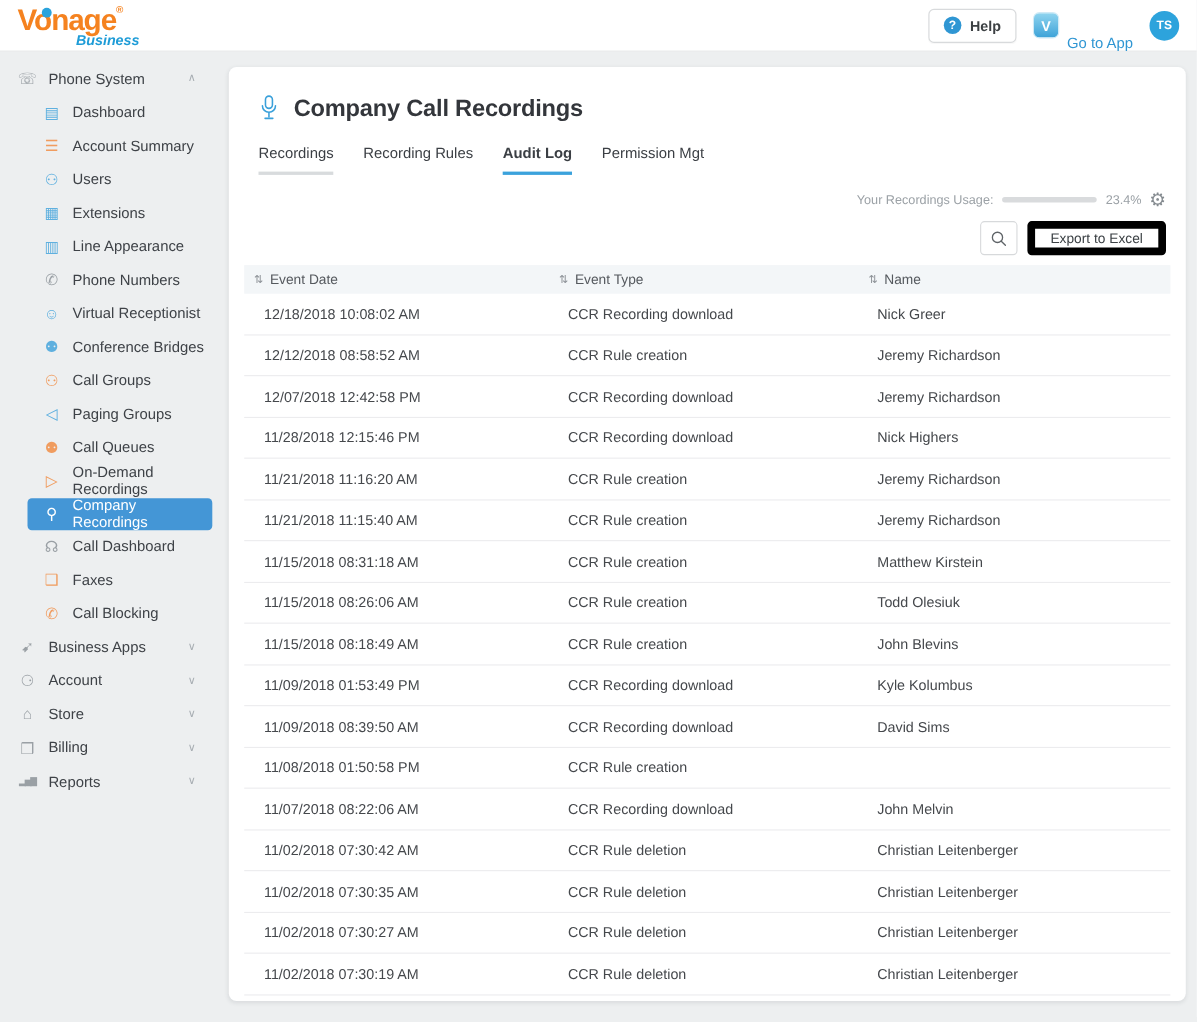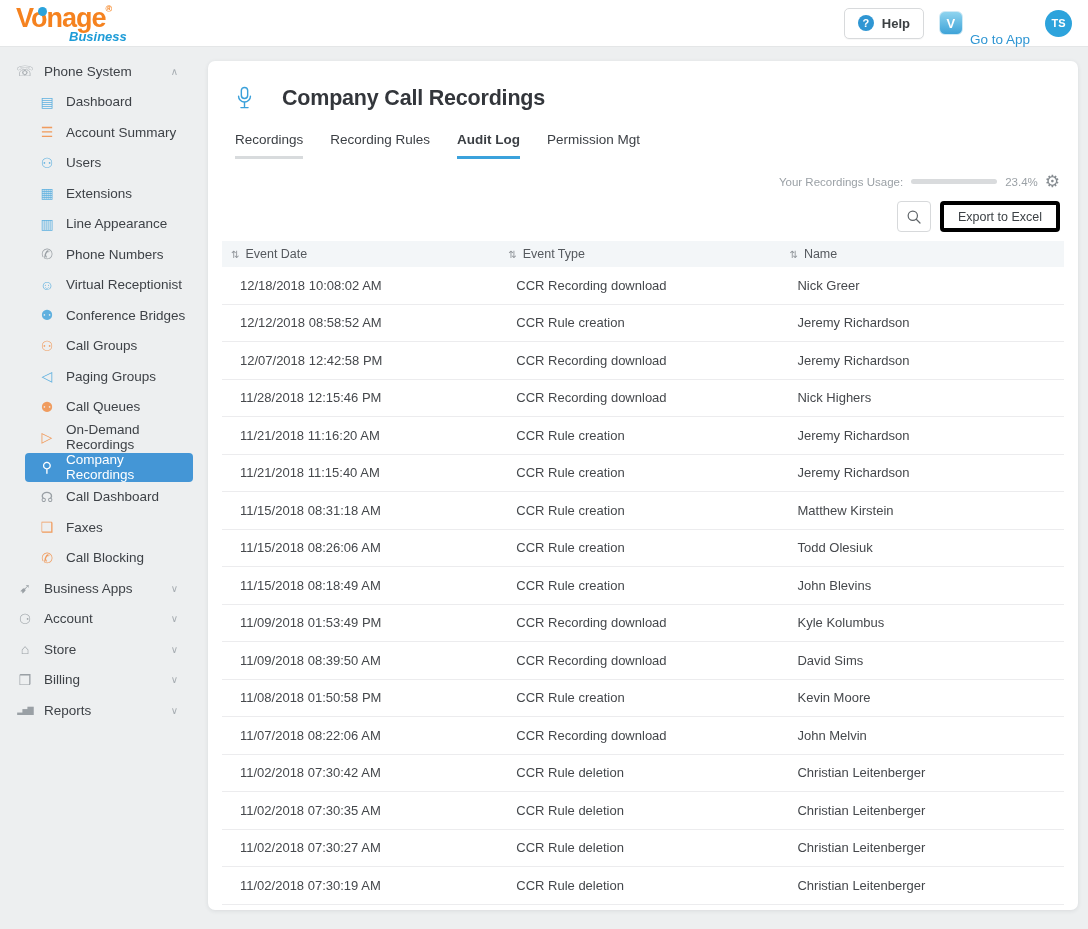--- a/index.html
+++ b/index.html
@@ -75,21 +75,21 @@
   .side-item.glyph-sm .glyph { font-size:8px; letter-spacing:-1px; }
 
   
   .card {
     position:absolute; left:208px; top:61px; width:870px; height:849px;
     background:#fff; border-radius:7px;
     box-shadow:0 1px 4px rgba(40,50,60,0.10);
     overflow:hidden;
   }
   .card-head { padding:24px 18px 0 27px; }
-  .title-row { display:flex; align-items:center; gap:28px; }
+  .title-row { display:flex; align-items:center; gap:13px; }
   .page-title { font-size:21.5px; font-weight:700; color:#33363b; letter-spacing:-0.2px; }
   .mic-svg { width:19px; height:27px; color:#3aa0da; }
 
   .tabs { display:flex; gap:27px; margin-top:20px; }
   .tab {
     font-size:13.5px; color:#3b3f44; padding-bottom:9px;
     border-bottom:3px solid transparent; cursor:pointer;
   }
   .tab.tab-first { border-bottom-color:#d8dbdd; }
   .tab.active { border-bottom-color:#3ba2dc; font-weight:700; }
@@ -108,21 +108,21 @@
   .toolbar-row {
     display:flex; align-items:center; justify-content:flex-end; gap:9px;
     padding:11px 18px 0 0;
   }
   .icon-btn {
     width:34px; height:31px; background:#fff; border:1px solid #d7d9db; border-radius:4px;
     display:flex; align-items:center; justify-content:center; color:#5f6468; cursor:pointer;
   }
   .icon-btn svg { width:16px; height:16px; }
   .export-btn {
-    height:31px; padding:0 14px; background:#fff; border:4px solid #000000; border-radius:4px;
+    height:31px; padding:0 14px; background:#fff; border:7px solid #000000; border-radius:4px;
     font-size:12.5px; color:#3c4145; cursor:pointer; font-family:"Liberation Sans",sans-serif;
   }
 
   
   .audit-table { margin:9px 14px 0 14px; }
   .t-head { display:flex; background:#f3f6f8; height:26px; align-items:center; }
   .t-hcell {
     font-size:12.5px; color:#55595e; display:flex; align-items:center; gap:6px; cursor:pointer;
   }
   .t-hcell .sort { font-size:10px; color:#8d9297; }
@@ -398,21 +398,20 @@
         <div class="t-cell">Kyle Kolumbus</div>
       </div>
         <div class="t-row">
         <div class="t-cell">11/09/2018 08:39:50 AM</div>
         <div class="t-cell">CCR Recording download</div>
         <div class="t-cell">David Sims</div>
       </div>
         <div class="t-row">
         <div class="t-cell">11/08/2018 01:50:58 PM</div>
         <div class="t-cell">CCR Rule creation</div>
-        <div class="t-cell">Kevin Moore</div>
       </div>
         <div class="t-row">
         <div class="t-cell">11/07/2018 08:22:06 AM</div>
         <div class="t-cell">CCR Recording download</div>
         <div class="t-cell">John Melvin</div>
       </div>
         <div class="t-row">
         <div class="t-cell">11/02/2018 07:30:42 AM</div>
         <div class="t-cell">CCR Rule deletion</div>
         <div class="t-cell">Christian Leitenberger</div>

